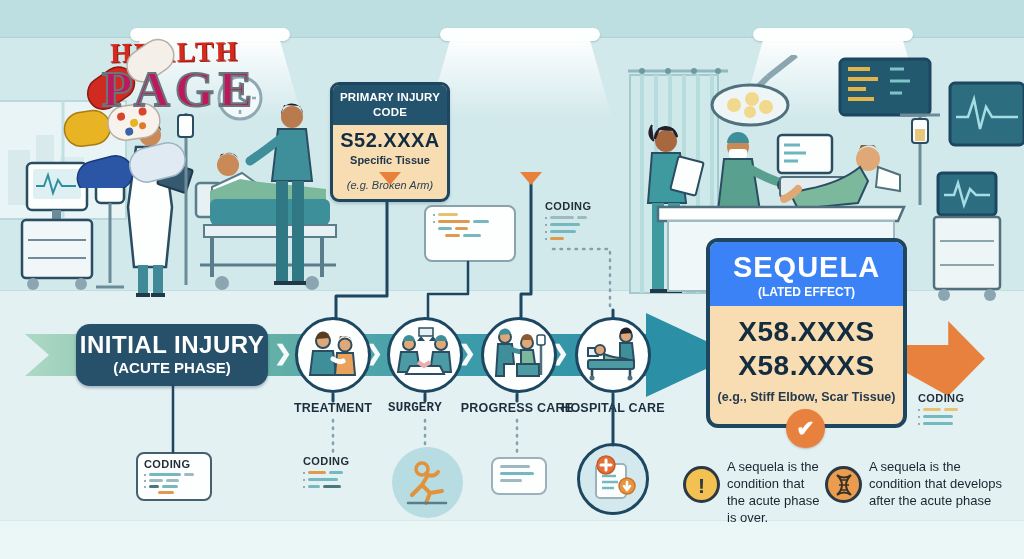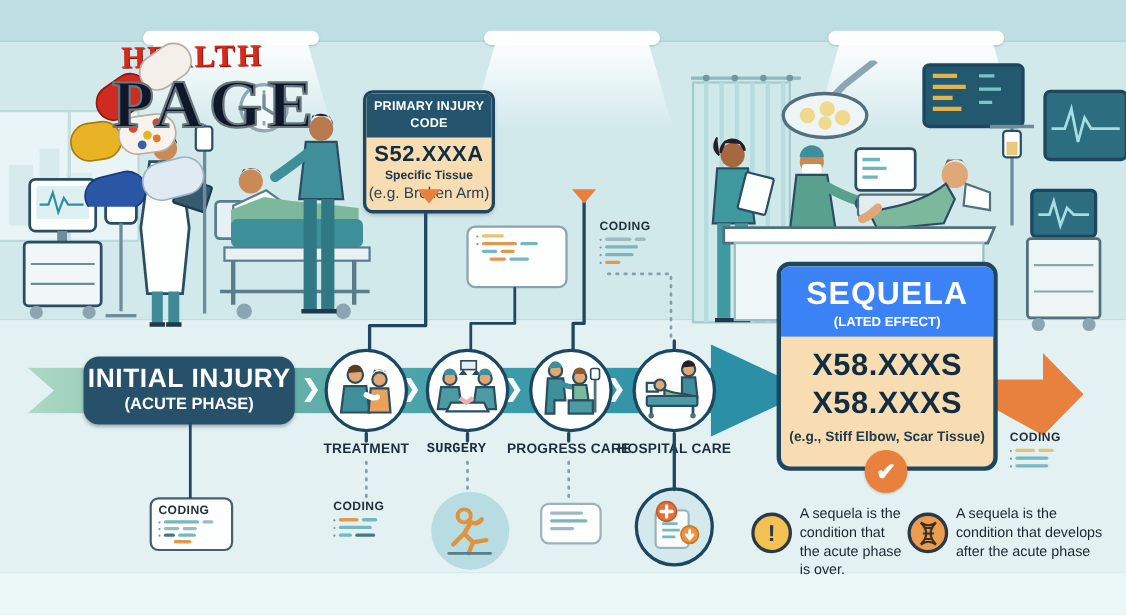--- a/index.html
+++ b/index.html
@@ -16,31 +16,31 @@
   .floor{left:0;top:290px;width:1024px;height:230px;background:#e3f1f3;border-top:1px solid #c2dde0;}
   .floor2{left:0;top:520px;width:1024px;height:39px;background:#ebf6f7;border-top:1px solid #d8eaec;}
   .lightbar{top:28px;height:13px;background:#fdfefe;border-radius:7px;box-shadow:0 1px 2px rgba(120,160,168,.5);}
   .lightglow{top:40px;height:78px;background:linear-gradient(rgba(255,255,255,.95),rgba(255,255,255,0));
     clip-path:polygon(12% 0,88% 0,100% 100%,0 100%);}
 
   
   .logo-health{left:110px;top:36px;width:180px;font-family:"Liberation Serif",serif;font-weight:bold;
     font-size:28px;color:#d42b1e;letter-spacing:2px;text-shadow:1px 1px 0 #8e1710;transform:rotate(-1deg);}
   .logo-page{left:102px;top:60px;width:220px;font-family:"Liberation Serif",serif;font-weight:bold;
-    font-size:62px;color:#0f172a;letter-spacing:5px;-webkit-text-stroke:2px #69767c;z-index:3;}
+    font-size:50px;color:#be185d;letter-spacing:5px;-webkit-text-stroke:2px #69767c;z-index:3;}
   .clock{left:216px;top:74px;z-index:2;}
 
   
   .code-box{width:120px;border:3px solid #1d4660;border-radius:9px;overflow:hidden;z-index:6;background:#f8ddb2;box-shadow:0 2px 3px rgba(60,90,100,.25);}
   .code-box .hd{background:#24536e;color:#fff;font-weight:bold;font-size:11.5px;line-height:1.3;
     text-align:center;padding:5px 2px;letter-spacing:.2px;}
   .code-box .bd{text-align:center;padding:4px 2px 8px;}
   .code-box .code{font-size:20px;font-weight:800;color:#122c40;letter-spacing:.5px;}
   .code-box .desc{font-size:11px;font-weight:bold;color:#20364a;margin-top:2px;}
-  .code-box .ex{font-size:14px;color:#2c4356;margin-top:1px;}
+  .code-box .ex{font-size:11px;color:#2c4356;margin-top:13px;font-style:italic;}
   .ptr{width:0;height:0;border-left:11px solid transparent;border-right:11px solid transparent;
     border-top:13px solid #e8813d;z-index:6;}
 
   
   .sequela{left:706px;top:238px;width:201px;height:190px;border:4px solid #1d4660;border-radius:12px;
     overflow:hidden;z-index:7;background:#f8ddb2;}
   .sequela .hd{background:#3b82f6;color:#fff;text-align:center;padding:9px 0 7px;}
   .sequela .hd .t{font-size:29px;font-weight:800;letter-spacing:1px;}
   .sequela .hd .s{font-size:12px;font-weight:bold;margin-top:1px;}
   .sequela .bd{text-align:center;padding-top:9px;}

